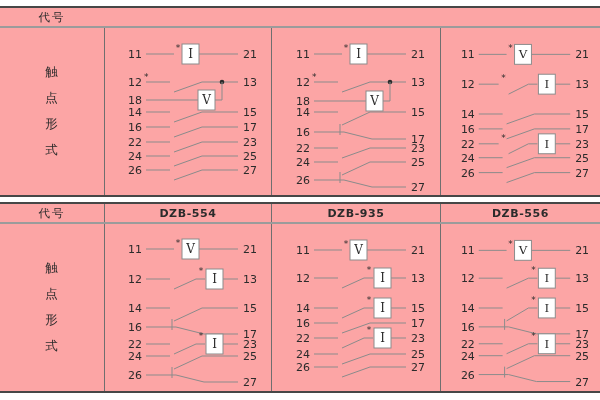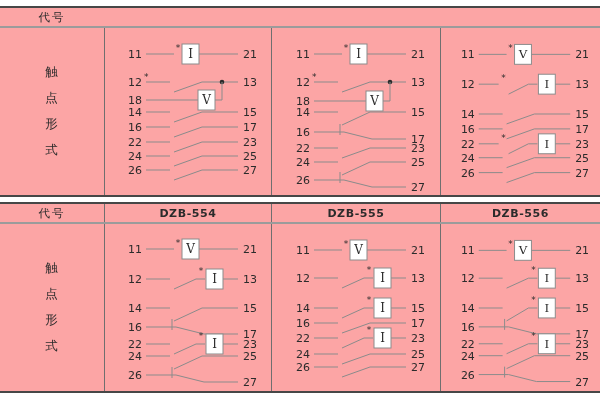--- a/index.html
+++ b/index.html
@@ -199,21 +199,21 @@
             <text x="135" y="149" text-anchor="start" class="t">27</text>
           </svg>
       </div>
     </div>
   </section>
 
   <section class="tbl tbl-bottom">
     <div class="grid-row hdr-row">
       <div class="cell hdr-cell code-hdr">代号</div>
       <div class="cell hdr-cell">DZB-554</div>
-      <div class="cell hdr-cell">DZB-555</div>
+      <div class="cell hdr-cell">DZB-935</div>
       <div class="cell hdr-cell">DZB-556</div>
     </div>
     <div class="grid-row">
       <div class="cell body-cell rowlabel-cell">
         <span>触</span>
         <span>点</span>
         <span>形</span>
         <span>式</span>
       </div>
       <div class="cell body-cell">

